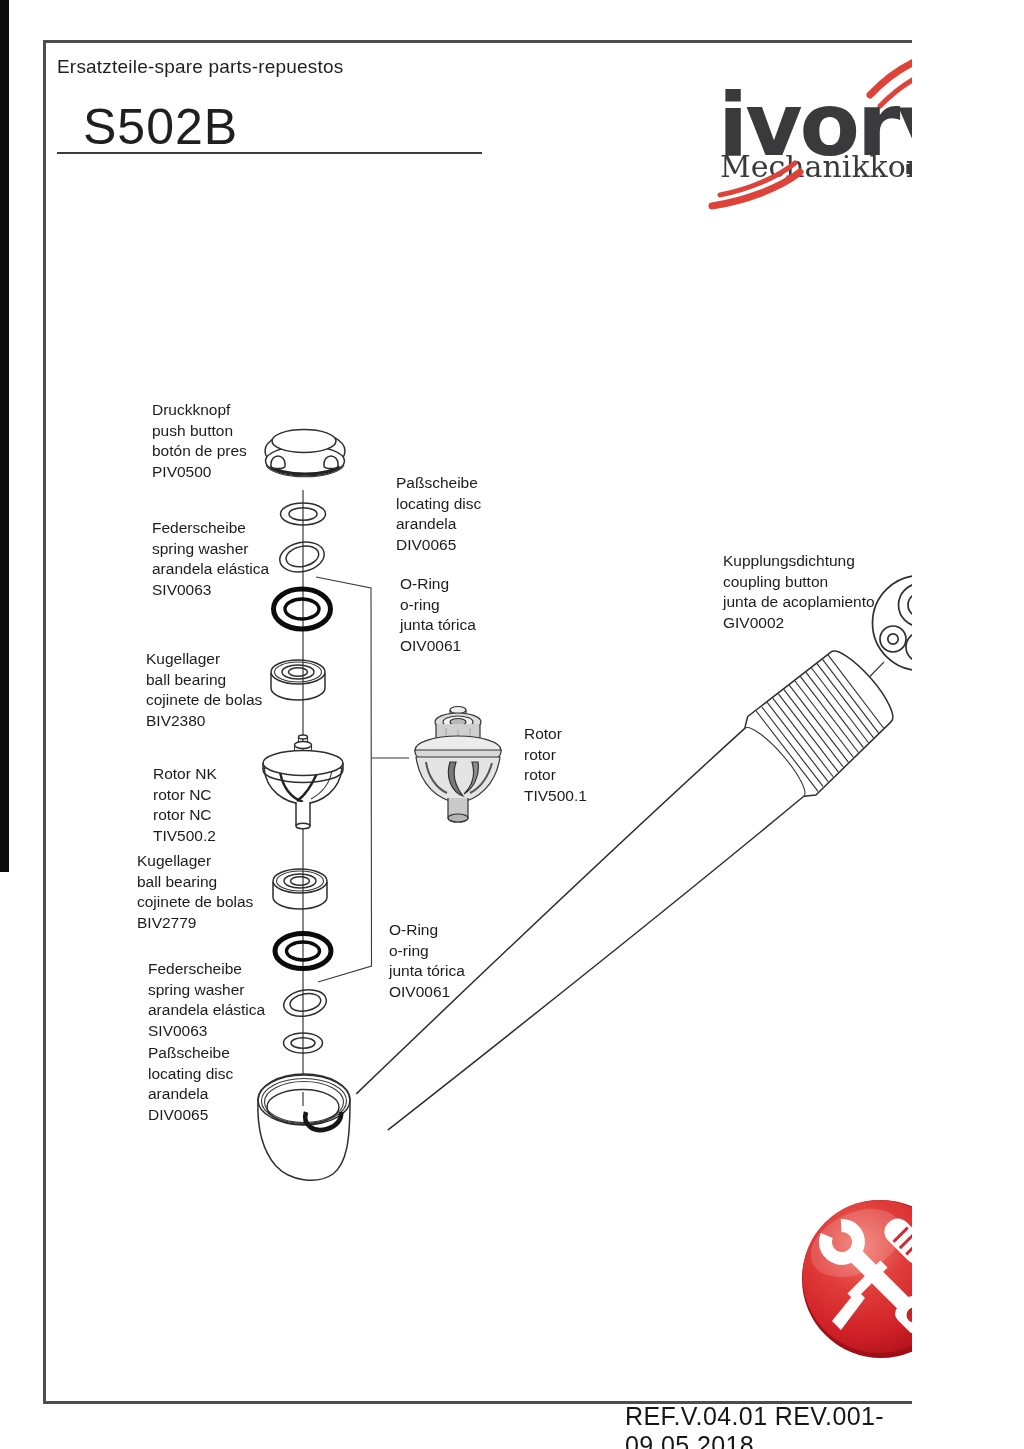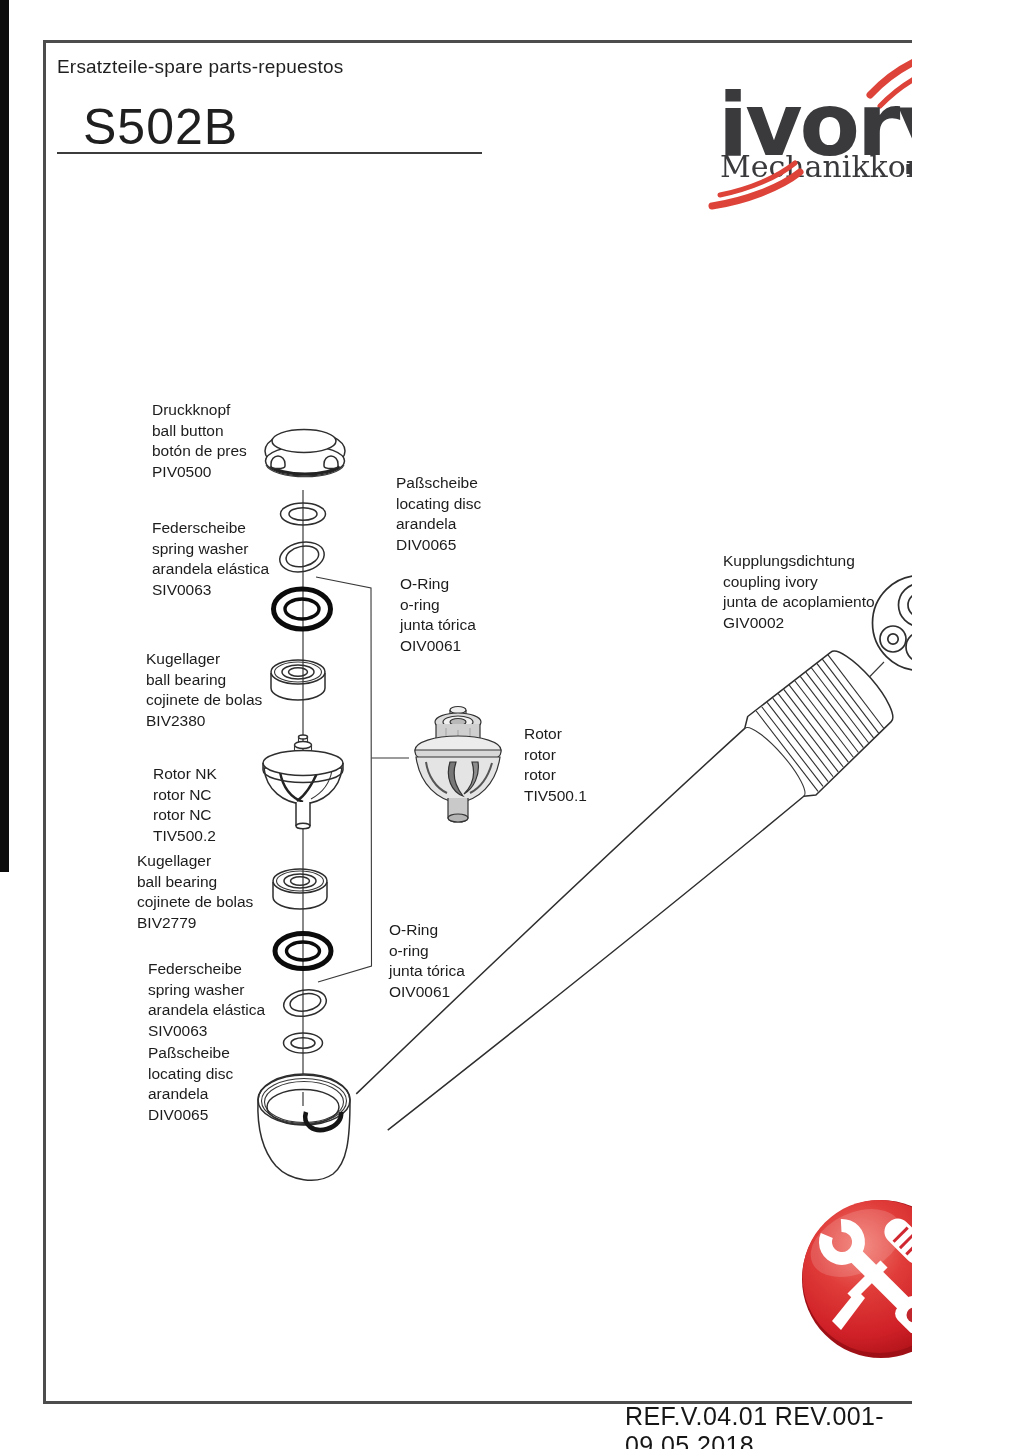--- a/index.html
+++ b/index.html
@@ -218,21 +218,21 @@
           <line x1="916" y1="1231" x2="916" y2="1251"></line>
         </g>
         <line x1="884" y1="1264" x2="851" y2="1297" stroke="#ffffff" stroke-width="10"></line>
         <polygon points="857,1290 865,1298 841,1330 832,1321" fill="#ffffff"></polygon>
       </g>
     </g>
   </svg>
 
   <div class="part-label" style="left:152px;top:400px">
     <div>Druckknopf</div>
-    <div>ball button</div>
+    <div>push button</div>
     <div>botón de pres</div>
     <div>PIV0500</div>
   </div>
   <div class="part-label" style="left:396px;top:473px">
     <div>Paßscheibe</div>
     <div>locating disc</div>
     <div>arandela</div>
     <div>DIV0065</div>
   </div>
   <div class="part-label" style="left:152px;top:518px">
@@ -242,21 +242,21 @@
     <div>SIV0063</div>
   </div>
   <div class="part-label" style="left:400px;top:574px">
     <div>O-Ring</div>
     <div>o-ring</div>
     <div>junta tórica</div>
     <div>OIV0061</div>
   </div>
   <div class="part-label" style="left:723px;top:551px">
     <div>Kupplungsdichtung</div>
-    <div>coupling ivory</div>
+    <div>coupling button</div>
     <div>junta de acoplamiento</div>
     <div>GIV0002</div>
   </div>
   <div class="part-label" style="left:146px;top:649px">
     <div>Kugellager</div>
     <div>ball bearing</div>
     <div>cojinete de bolas</div>
     <div>BIV2380</div>
   </div>
   <div class="part-label" style="left:153px;top:764px">

